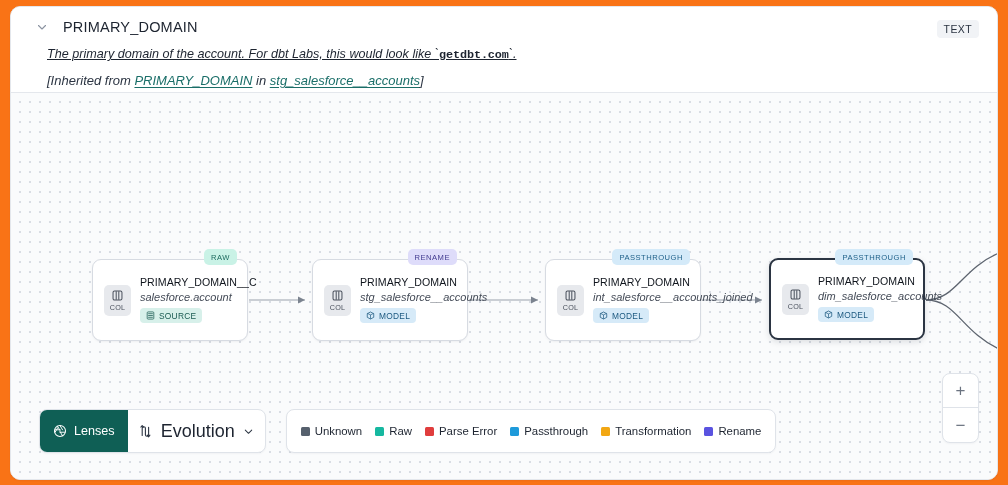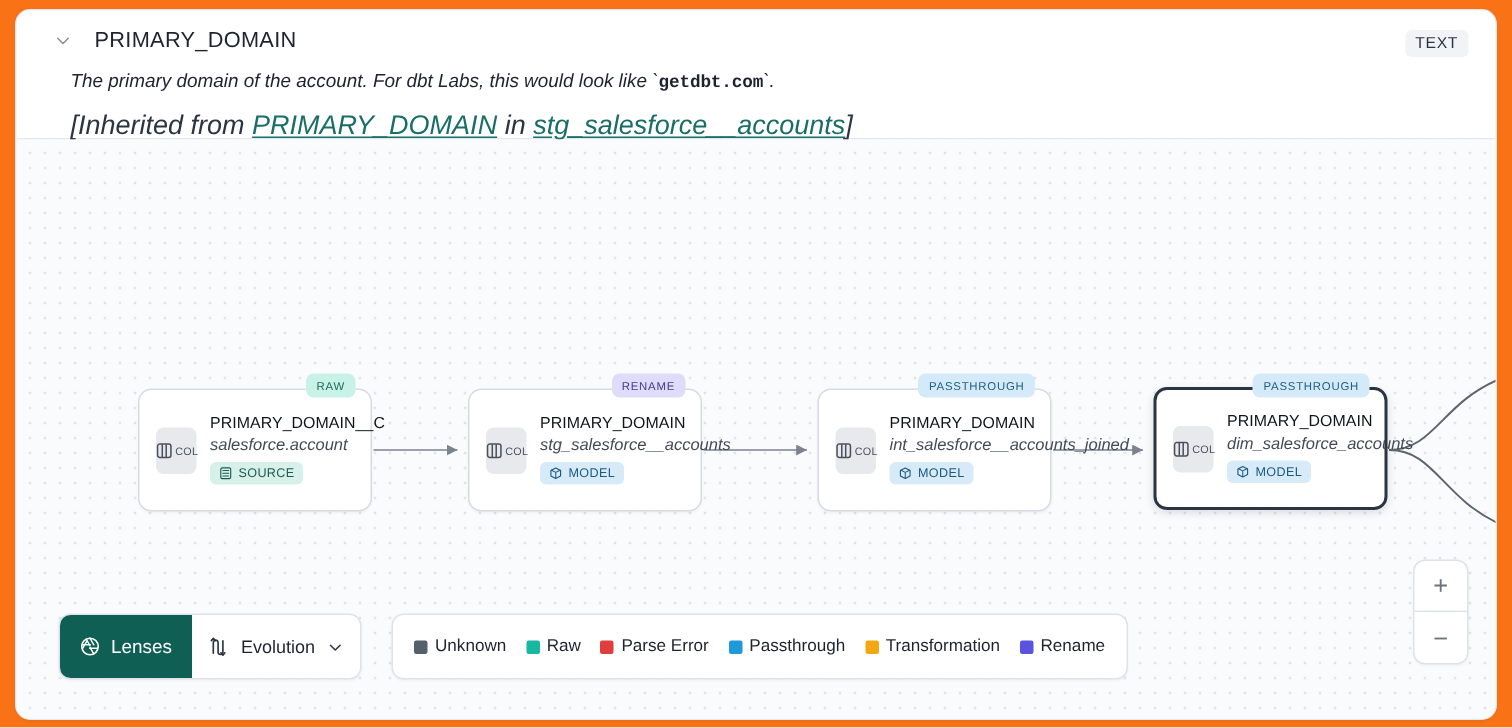--- a/index.html
+++ b/index.html
@@ -63,31 +63,32 @@
     letter-spacing: .4px;
     padding: 3px 7px 3px 7px;
     border-radius: 4px;
   }
   .desc {
     margin: 11px 0 0 18px;
     font-size: 12.6px;
     font-style: italic;
     color: #1d2430;
     line-height: 1.35;
+    text-decoration: underline;
   }
   .desc .code {
     font-family: "Liberation Mono", monospace;
     font-style: normal;
     font-weight: bold;
     font-size: 11.8px;
     letter-spacing: -0.1px;
   }
   .inherit {
     margin: 9px 0 0 18px;
-    font-size: 18px;
+    font-size: 13px;
     font-style: italic;
     color: #2b3442;
   }
   .inherit a {
     color: #1a6e68;
     text-decoration: underline;
     text-underline-offset: 2px;
   }
 
   
@@ -156,21 +157,21 @@
     cursor: pointer;
   }
   .node.sel {
     border: 2px solid #2b3442;
     box-shadow: 0 2px 6px rgba(16,24,40,0.13);
   }
   .col-chip {
     width: 27px; height: 31px;
     background: #e7e9ed;
     border-radius: 5px;
-    display: flex; 
+    display: flex; flex-direction: column;
     align-items: center; justify-content: center;
     gap: 1px;
     flex: 0 0 auto;
   }
   .col-chip .lbl { font-size: 7.2px; color: #4a515d; letter-spacing: .2px; }
   .col-chip svg { display: block; }
   .node-body { margin-left: 9px; min-width: 0; }
   .node-name {
     font-size: 10.6px;
     color: #10151d;
@@ -230,21 +231,21 @@
     display: flex; align-items: center; gap: 7px;
     background: #0f5f55;
     color: #fff;
     padding: 0 13px;
     font-size: 12.6px;
     cursor: pointer;
   }
   .seg-evo {
     display: flex; align-items: center; gap: 8px;
     padding: 0 11px 0 11px;
-    font-size: 12px;
+    font-size: 18px;
     color: #1d2430;
     cursor: pointer;
   }
   .seg svg { display: block; }
 
   .legend {
     display: flex; align-items: center; gap: 13px;
     height: 44px;
     padding: 0 14px;
     background: #fff;

